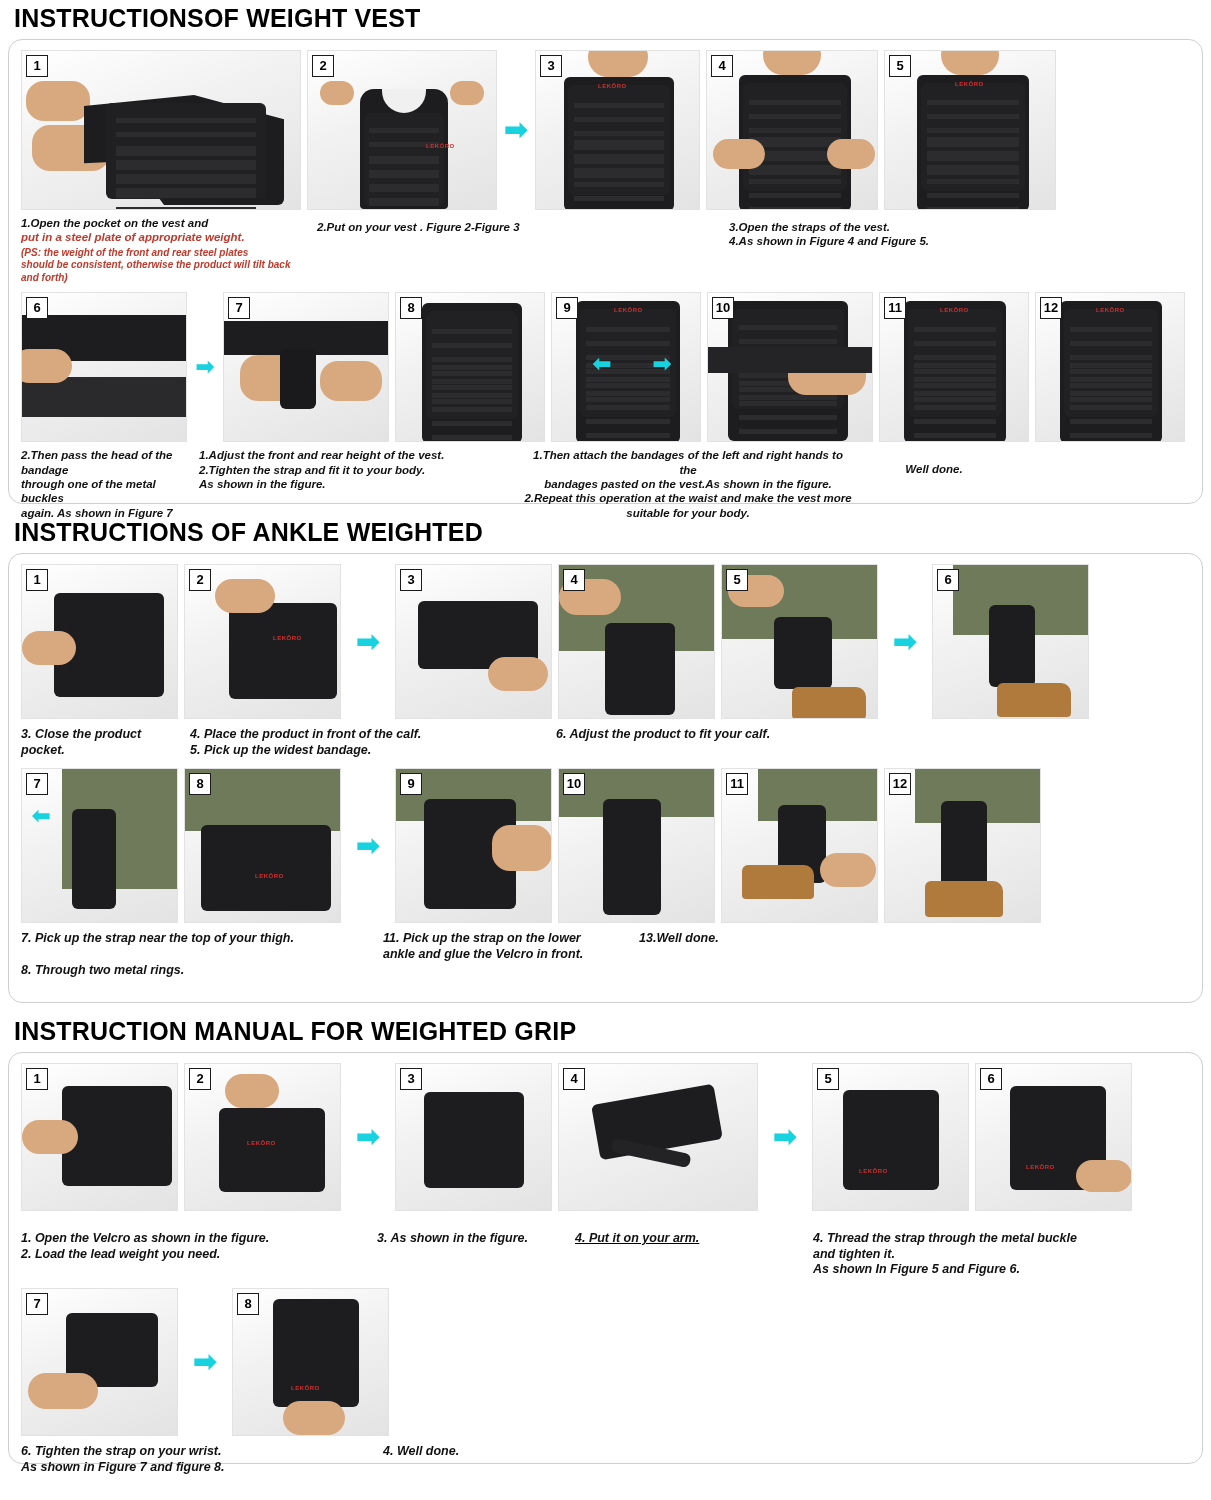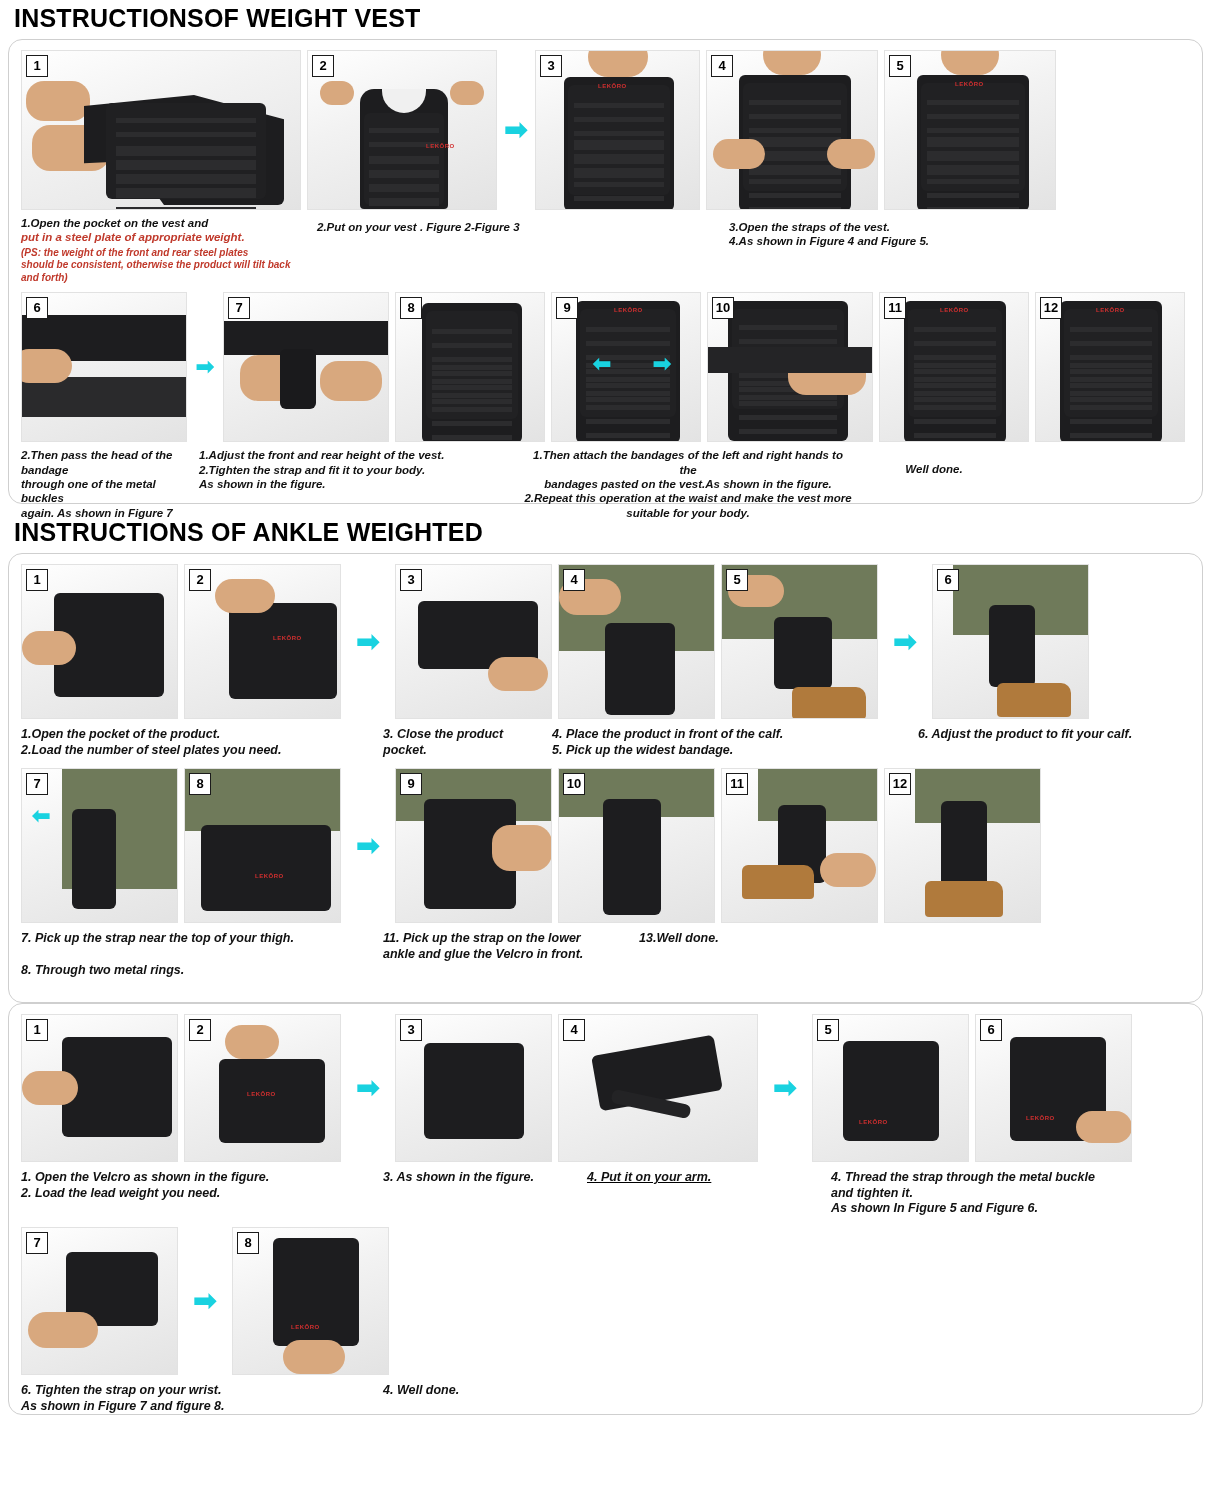--- a/index.html
+++ b/index.html
@@ -393,24 +393,20 @@
         <div class="scene">
           <div class="shirt"></div>
           <div class="pants" style="left:20px;top:0;width:137px;height:70px;"></div>
           <div class="vest" style="left:56px;top:40px;width:46px;height:82px;"></div>
           <div class="boot" style="left:64px;top:118px;width:74px;height:34px;"></div>
         </div>
       </div>
     </div>
 
     <div class="row" style="gap:6px;margin-top:8px;">
-      <div style="width:356px;">
-        <div class="caption plain">1.Open the pocket of the product.
-2.Load the number of steel plates you need.</div>
-      </div>
       <div style="width:163px;">
         <div class="caption plain">3. Close the product pocket.</div>
       </div>
       <div style="width:360px;">
         <div class="caption plain">4. Place the product in front of the calf.
 5. Pick up the widest bandage.</div>
       </div>
       <div style="width:270px;">
         <div class="caption plain">6. Adjust the product to fit your calf.</div>
       </div>
@@ -489,20 +485,21 @@
       <div style="width:250px;">
         <div class="caption plain">11. Pick up the strap on the lower
 ankle and glue the Velcro in front.</div>
       </div>
       <div style="width:180px;">
         <div class="caption plain">13.Well done.</div>
       </div>
     </div>
   </div>
 
+  <div class="section-title" style="margin-top:14px;">INSTRUCTION MANUAL FOR WEIGHTED GRIP</div>
 
   <div class="panel" style="height:412px;">
 
     <div class="row" style="gap:6px;">
       <div class="tile" style="width:157px;height:148px;">
         <div class="num">1</div>
         <div class="scene">
           <div class="shirt"></div>
           <div class="vest" style="left:40px;top:22px;width:110px;height:100px;"></div>
           <div class="skin" style="left:0;top:56px;width:56px;height:34px;"></div>
@@ -553,21 +550,21 @@
         <div class="num">6</div>
         <div class="scene">
           <div class="shirt"></div>
           <div class="vest" style="left:34px;top:22px;width:96px;height:104px;"></div>
           <div class="skin" style="left:100px;top:96px;width:56px;height:32px;"></div>
           <div class="brand" style="left:50px;top:100px;">LEKÔRO</div>
         </div>
       </div>
     </div>
 
-    <div class="row" style="gap:6px;margin-top:8px;">
+    <div class="row" style="margin-top:20px;">
       <div style="width:356px;">
         <div class="caption plain">1. Open the Velcro as shown in the figure.
 2. Load the lead weight you need.</div>
       </div>
       <div style="width:198px;">
         <div class="caption plain">3. As shown in the figure.</div>
       </div>
       <div style="width:238px;text-decoration:underline;">
         <div class="caption plain">4. Put it on your arm.</div>
       </div>

